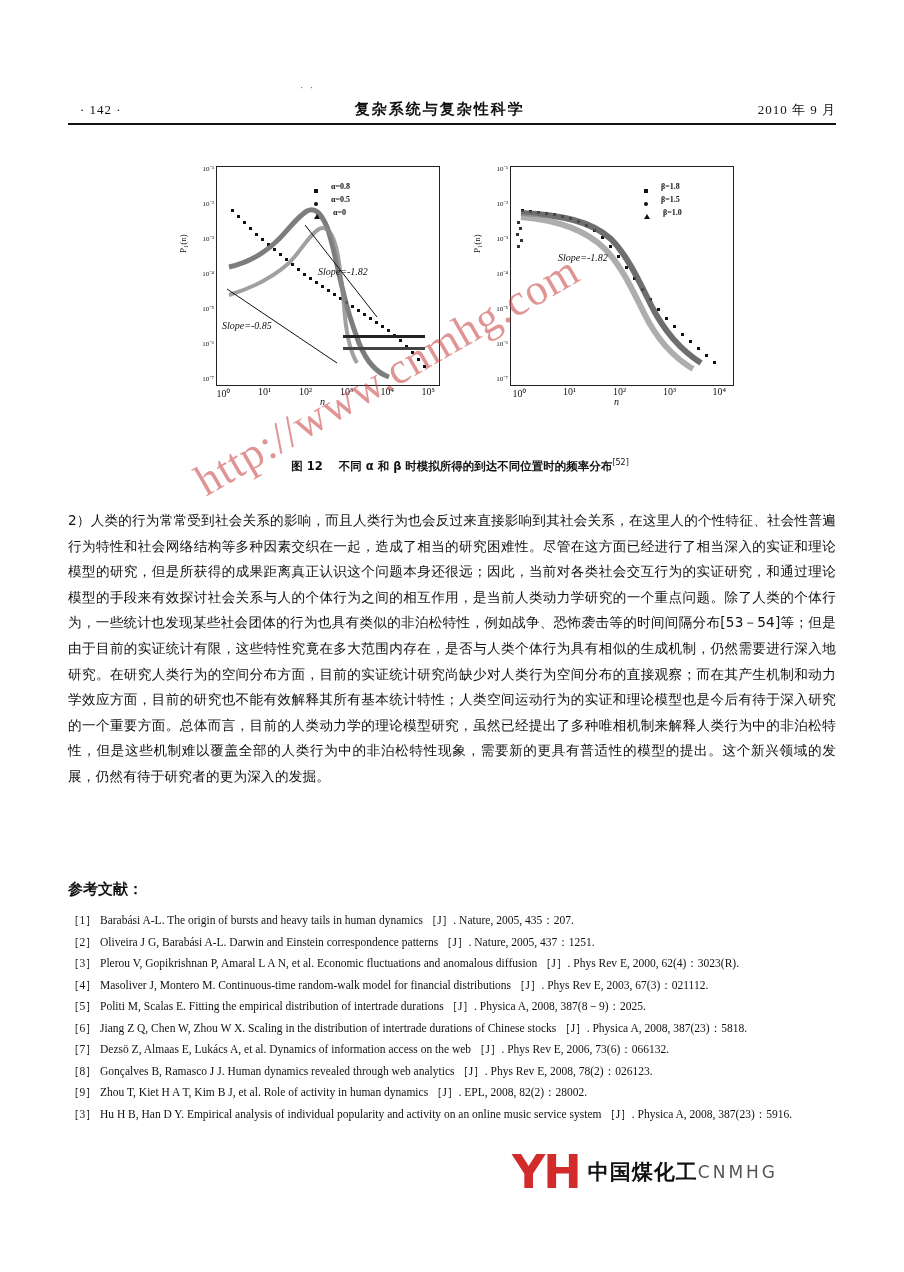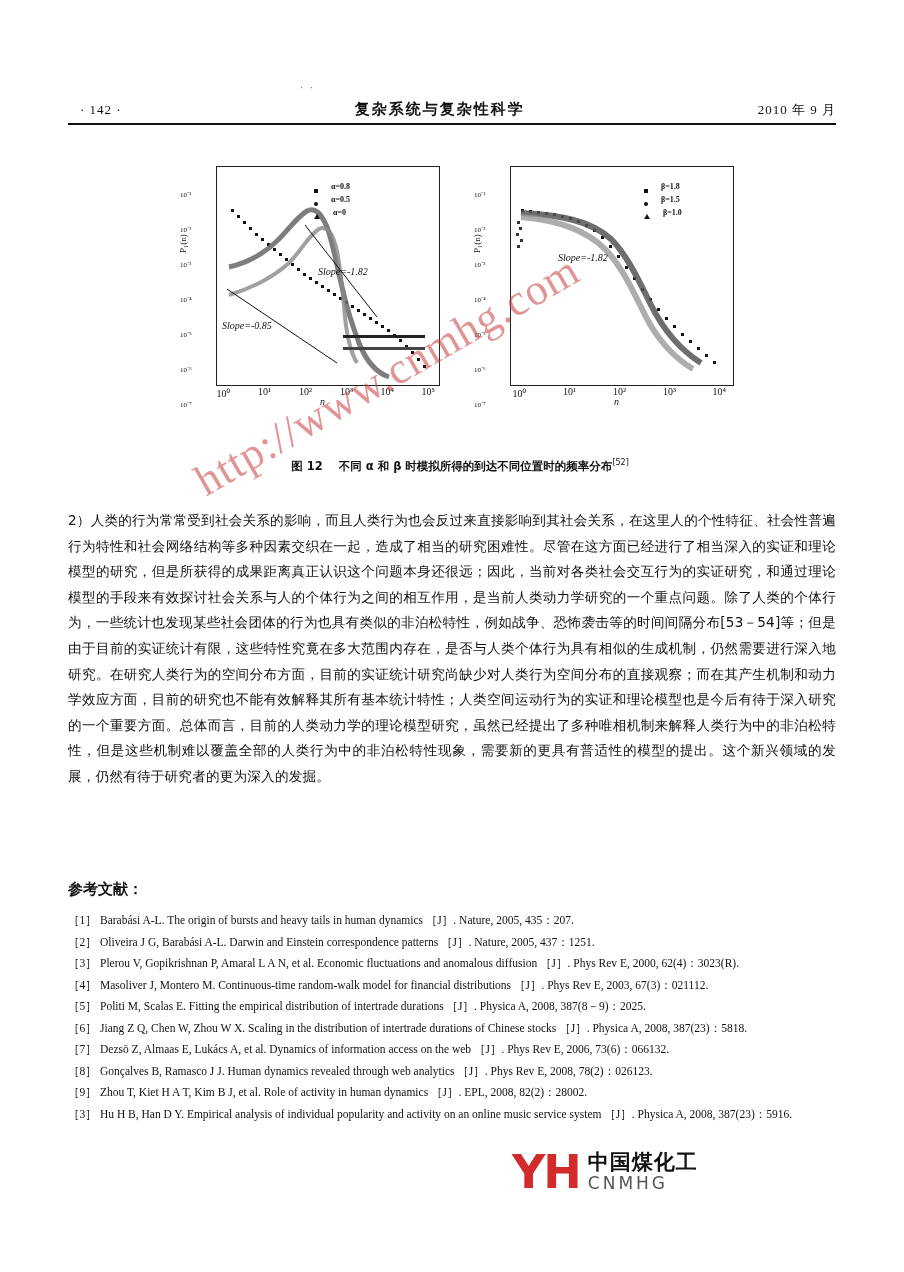--- a/index.html
+++ b/index.html
@@ -46,22 +46,22 @@
   .ylabel{
     position:absolute;left:-2px;top:95px;
     transform:rotate(-90deg);transform-origin:left top;
     font-size:9px;font-family:"Liberation Serif",serif;
     white-space:nowrap;
   }
   .xlabel{
     position:absolute;left:140px;top:238px;font-size:10px;font-style:italic;
   }
   .ytick{
-    position:absolute;right:0;font-size:7px;width:34px;
-    font-family:"Liberation Serif",serif;color:#111;margin-top:26px;
+    position:absolute;right:0;font-size:7px;text-align:right;width:34px;
+    font-family:"Liberation Serif",serif;color:#111;
   }
   .xtick{
     position:absolute;top:228px;font-size:10px;text-align:right;width:26px;
     font-family:"Liberation Serif",serif;color:#111;
   }
   .legend{
     position:absolute;font-size:8px;line-height:13px;
     font-family:"Liberation Serif",serif;
   }
   .legend div{display:flex;align-items:flex-end;gap:13px;white-space:nowrap;font-weight:bold;}
@@ -116,21 +116,21 @@
   }
   .wm-logo{
     position:absolute;left:512px;top:1152px;
     display:flex;align-items:center;gap:8px;pointer-events:none;
   }
   .wm-yh{
     font-family:"DejaVu Sans", sans-serif;
     font-weight:bold;font-size:46px;color:#d22b2b;letter-spacing:-2px;
     line-height:40px;
   }
-  .wm-cn-wrap{display:flex;flex-direction:column;line-height:1;}
+  .wm-cn-wrap{display:flex;flex-direction:row;line-height:1;}
   .wm-cn{
     font-family:"DejaVu Sans", sans-serif;
     font-weight:bold;font-size:21px;color:#111;letter-spacing:1px;
   }
   .wm-en{
     font-family:"DejaVu Sans", sans-serif;
     font-size:17px;color:#555;letter-spacing:3px;margin-top:2px;
   }
 </style>
 </head>

